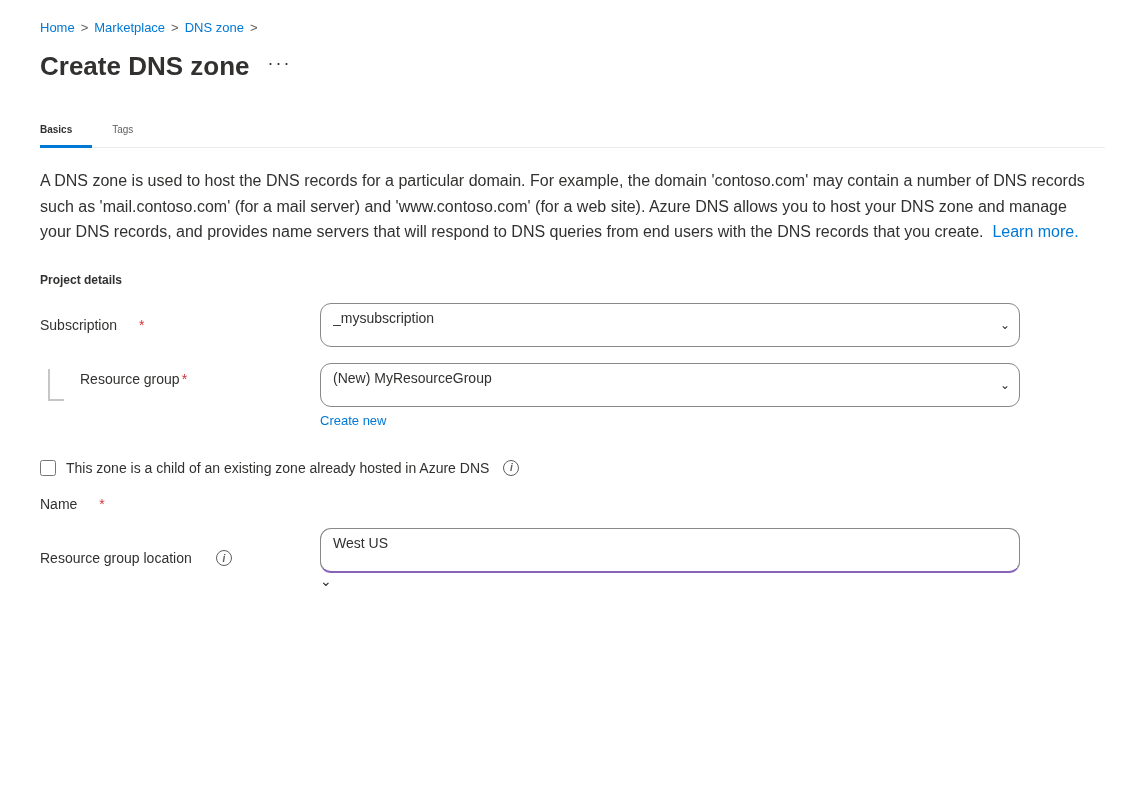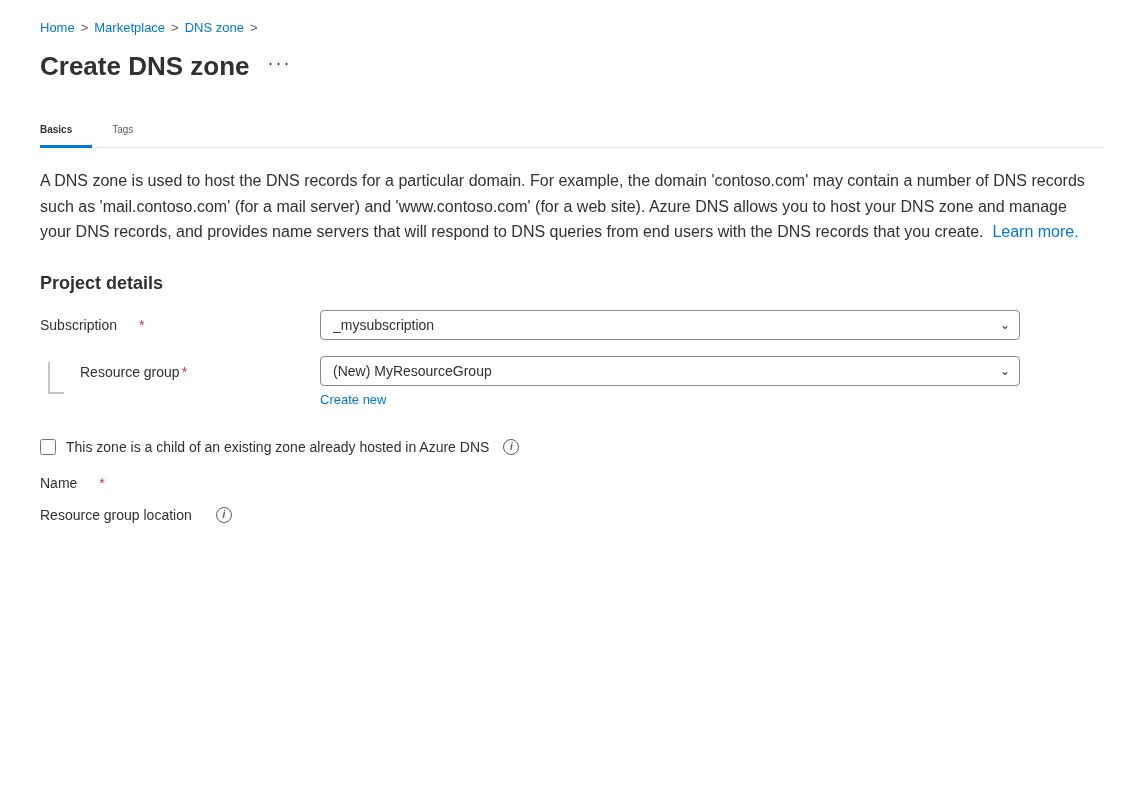--- a/index.html
+++ b/index.html
@@ -76,21 +76,21 @@
       color: #323130;
       line-height: 1.6;
       margin-bottom: 28px;
       max-width: 1060px;
     }
     .description .learn-more {
       color: #0078d4;
       text-decoration: none;
     }
     .section-title {
-      font-size: 18px;
+      font-size: 12px;
       font-weight: 700;
       color: #323130;
       margin-bottom: 16px;
     }
     .form-section {
       margin-bottom: 32px;
     }
     .form-row {
       display: flex;
       align-items: center;
@@ -110,22 +110,22 @@
       color: #d13438;
       margin-left: 2px;
     }
     .form-control-wrap {
       flex: 1;
       max-width: 700px;
     }
     .dropdown {
       width: 100%;
       border: 1px solid #8a8886;
-      border-radius: 4px;
-      padding: 6px 36px 6px 12px;
+      border-radius: 11px;
+      padding: 6px 36px 20px 12px;
       font-size: 14px;
       color: #323130;
       background: #fff;
       appearance: none;
       -webkit-appearance: none;
       cursor: pointer;
       position: relative;
     }
     .dropdown-wrapper {
       position: relative;
@@ -307,14 +307,22 @@
       <span>Name</span>
       <span class="required-star">*</span>
     </div>
   </div>
 
   <div class="form-row">
     <div class="form-label">
       <span>Resource group location</span>
       <span class="info-icon">i</span>
     </div>
+    <div class="form-control-wrap">
+      <div class="location-dropdown-wrapper">
+        <select class="dropdown" style="border-bottom: 2px solid #8764b8;">
+          <option>West US</option>
+        </select>
+        <span class="chevron">⌄</span>
+      </div>
+    </div>
   </div>
 </div>
 
 </body></html>

